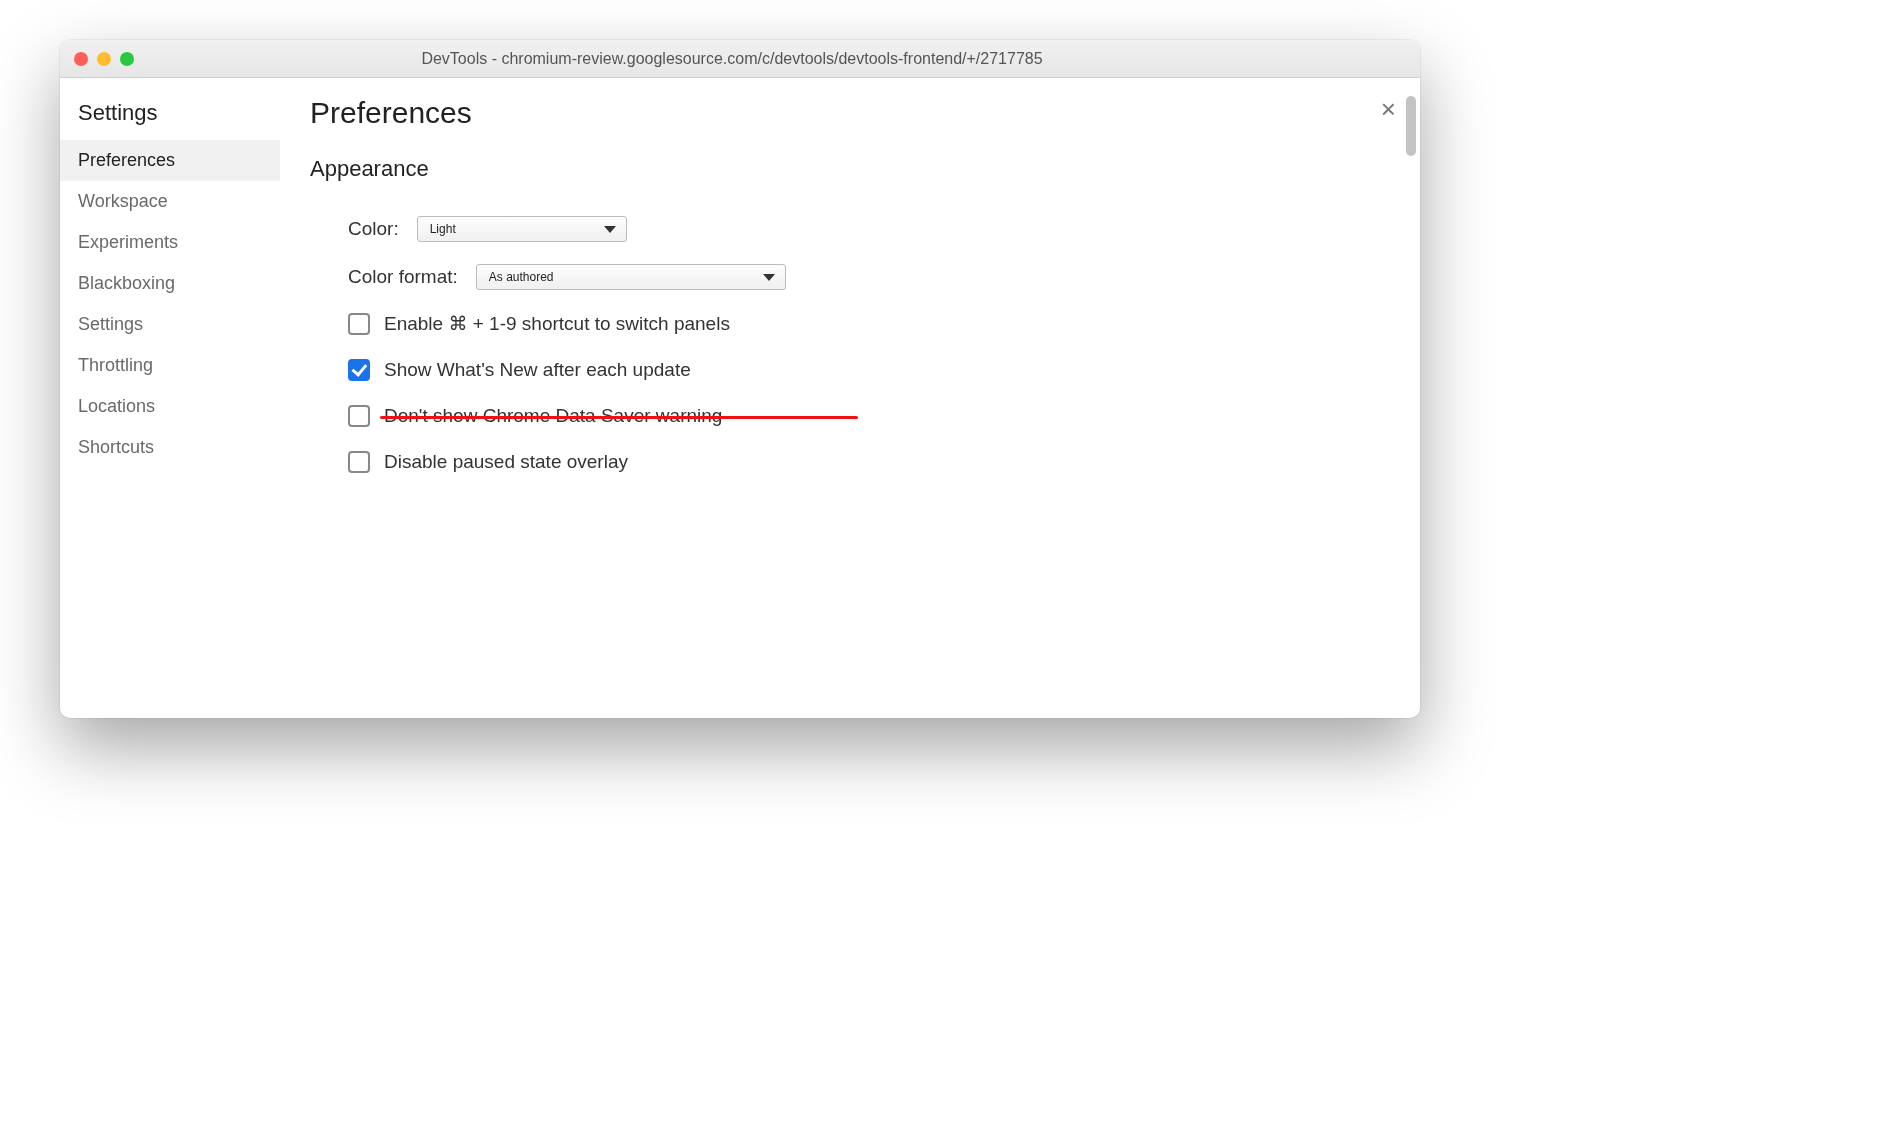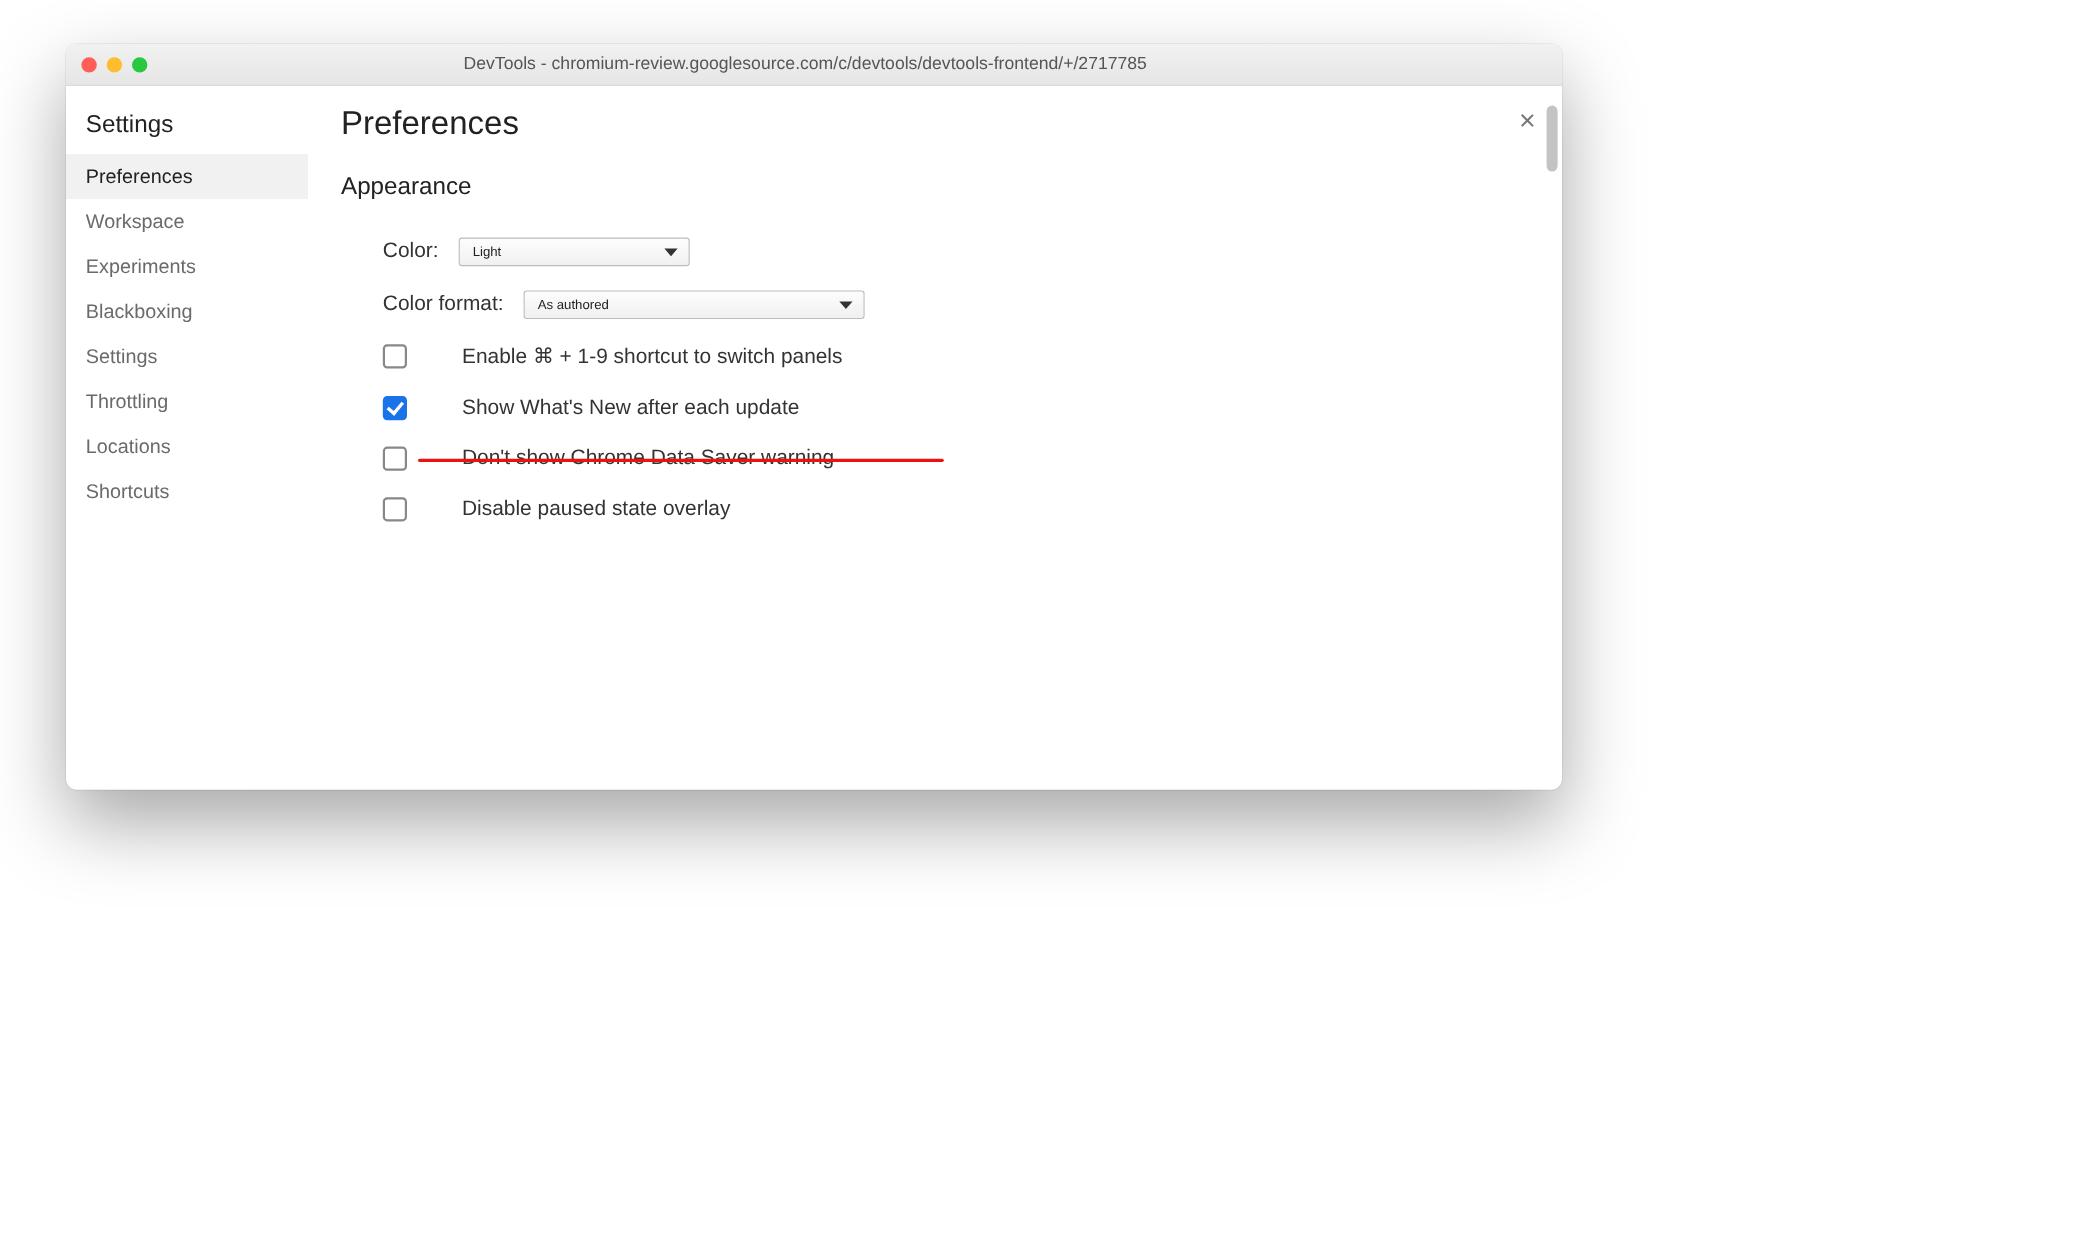--- a/index.html
+++ b/index.html
@@ -100,21 +100,20 @@
     width:0;height:0;border-left:6px solid transparent;border-right:6px solid transparent;border-top:7px solid #333;
   }
   .sel-theme{ min-width:210px; }
   .sel-layout{ min-width:130px; }
   .sel-color{ min-width:310px; }
   .check-row {
     display:flex; align-items:center;
     margin: 0 0 24px 38px;
     font-size:19px; color:#333;
     position:relative;
-    gap:36px;
   }
   .checkbox {
     width:22px; height:22px; border:2px solid #888; border-radius:4px;
     margin-right:14px; display:inline-flex; align-items:center; justify-content:center;
     background:#fff;
   }
   .checkbox.checked { background:#1a73e8; border-color:#1a73e8; }
   .checkbox.checked::after {
     content:""; width:6px; height:11px;
     border:solid #fff; border-width:0 3px 3px 0;

